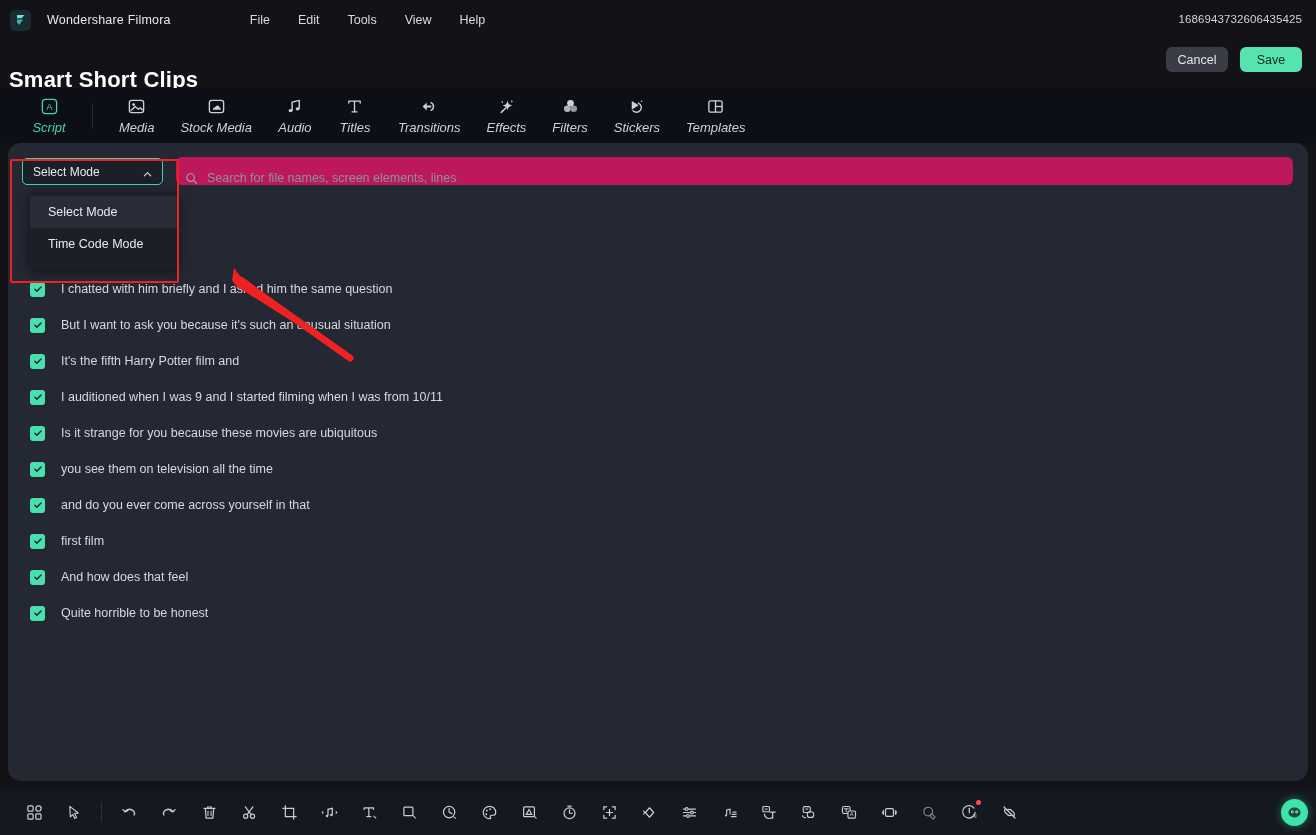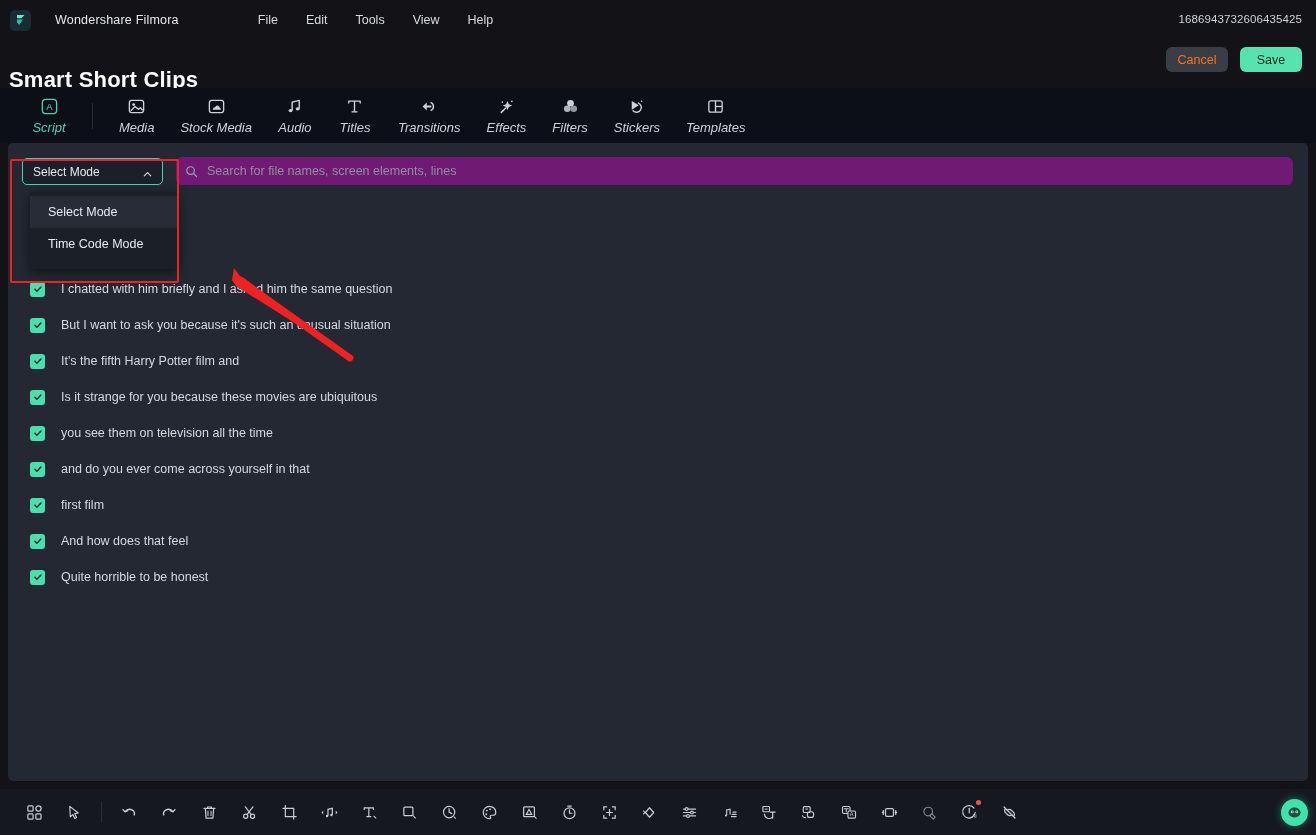--- a/index.html
+++ b/index.html
@@ -10,21 +10,21 @@
     overflow: hidden;
     -webkit-font-smoothing: antialiased;
   }
   #app { position: relative; width: 1316px; height: 835px; background: #131217; }
 
   
   #menubar {
     position: absolute; left: 0; top: 0; width: 1316px; height: 40px;
     display: flex; align-items: center;
   }
-  #brand { display: flex; align-items: center; gap: 24px; margin-left: 10px; }
+  #brand { display: flex; align-items: center; gap: 16px; margin-left: 10px; }
   #logo {
     width: 21px; height: 21px; border-radius: 5px;
     background: #1b2b33; position: relative; overflow: hidden;
     display: flex; align-items: center; justify-content: center;
   }
   #logo svg { display: block; }
   #brand-name { font-size: 12.5px; color: #e6e8ec; letter-spacing: .2px; }
   #menu-items { display: flex; align-items: center; margin-left: 73px; gap: 16px; }
   .menu-item {
     font-size: 12.5px; color: #d7dae0; padding: 3px 6px; border-radius: 4px; cursor: default;
@@ -35,42 +35,42 @@
   }
 
   
   #title-row { position: absolute; left: 0; top: 40px; width: 1316px; height: 48px; }
   #page-title {
     position: absolute; left: 9px; top: 3px;
     font-size: 22px; font-weight: bold; color: #ffffff; letter-spacing: .2px; margin-top: 24px;
   }
   #action-buttons { position: absolute; right: 14px; top: 7px; display: flex; gap: 12px; }
   .btn { border: none; border-radius: 6px; font-size: 12.5px; cursor: pointer; height: 25px; }
-  #cancel-btn { background: #3a3d46; color: #f97316; width: 62px; font-family: "Liberation Sans", sans-serif; margin-left: 32px; }
+  #cancel-btn { background: #3a3d46; color: #e5e5e5; width: 62px; font-family: "Liberation Sans", sans-serif; margin-left: 32px; }
   #save-btn { background: #57e3b0; color: #0d2b22; width: 62px; font-family: "Liberation Sans", sans-serif; }
 
   
   #tooltabs {
     position: absolute; left: 0; top: 88px; width: 1316px; height: 55px;
     background: #0c1016; display: flex; align-items: center; padding-left: 28px; gap: 18px;
   }
   .tooltab {
     display: flex; flex-direction: column; align-items: center; justify-content: center;
     gap: 4px; min-width: 42px; cursor: pointer; padding: 3px 4px; border-radius: 5px;
   }
   .tooltab .ti { width: 22px; height: 20px; display: flex; align-items: center; justify-content: center; }
   .tooltab .tl { font-size: 13px; color: #cdd2da; white-space: nowrap; font-style: italic; }
   .tooltab.active .tl { color: #4ad0b0; }
   .tooltab svg { display: block; }
   .sep-v { width: 1px; height: 26px; background: #262b35; margin: 0 4px; }
 
   
   #panel {
     position: absolute; left: 8px; top: 143px; width: 1300px; height: 638px;
-    background: #232833; border-radius: 5px;
+    background: #232833; border-radius: 13px;
   }
   #panel-topbar {
     position: absolute; left: 0; top: 0; width: 1300px; height: 49px;
   }
 
   
   #mode-select {
     position: absolute; left: 14px; top: 15px; width: 141px; height: 27px;
     background: #1b1f28; border: 1px solid #4ad0b0; border-radius: 5px;
     display: flex; align-items: center; cursor: pointer;
@@ -86,21 +86,21 @@
   }
   .mode-opt {
     height: 32px; display: flex; align-items: center; padding-left: 18px;
     font-size: 12.5px; color: #e8eaee; cursor: pointer;
   }
   .mode-opt.sel { background: #272c37; }
 
   
   #search-bar {
     position: absolute; left: 168px; top: 14px; width: 1117px; height: 28px;
-    background: #701a75; border-radius: 6px; display: flex; align-items: center;
+    background: #be185d; border-radius: 6px; display: flex; align-items: flex-end;
   }
   #search-icon { margin-left: 9px; display: flex; }
   #search-input {
     flex: 1; background: transparent; border: none; outline: none;
     font-size: 12.5px; color: #d6d9df; margin-left: 9px;
     font-family: "Liberation Sans", sans-serif;
   }
   #search-input::placeholder { color: #8b919c; }
 
   
@@ -359,20 +359,28 @@
       <div class="script-row">
         <span class="cbx">
           <svg width="10" height="10" viewBox="0 0 12 12">
               <path d="M2.3 6.2 L4.7 8.6 L9.6 3.6" fill="none" stroke="#18212a" stroke-width="1.7" stroke-linecap="round" stroke-linejoin="round"></path>
             </svg>
         </span>
         <span class="script-text">It's the fifth Harry Potter film and</span>
       </div>
 
 
+      <div class="script-row">
+        <span class="cbx">
+          <svg width="10" height="10" viewBox="0 0 12 12">
+              <path d="M2.3 6.2 L4.7 8.6 L9.6 3.6" fill="none" stroke="#18212a" stroke-width="1.7" stroke-linecap="round" stroke-linejoin="round"></path>
+            </svg>
+        </span>
+        <span class="script-text">I auditioned when I was 9 and I started filming when I was from 10/11</span>
+      </div>
 
       <div class="script-row">
         <span class="cbx">
           <svg width="10" height="10" viewBox="0 0 12 12">
               <path d="M2.3 6.2 L4.7 8.6 L9.6 3.6" fill="none" stroke="#18212a" stroke-width="1.7" stroke-linecap="round" stroke-linejoin="round"></path>
             </svg>
         </span>
         <span class="script-text">Is it strange for you because these movies are ubiquitous</span>
       </div>
 

